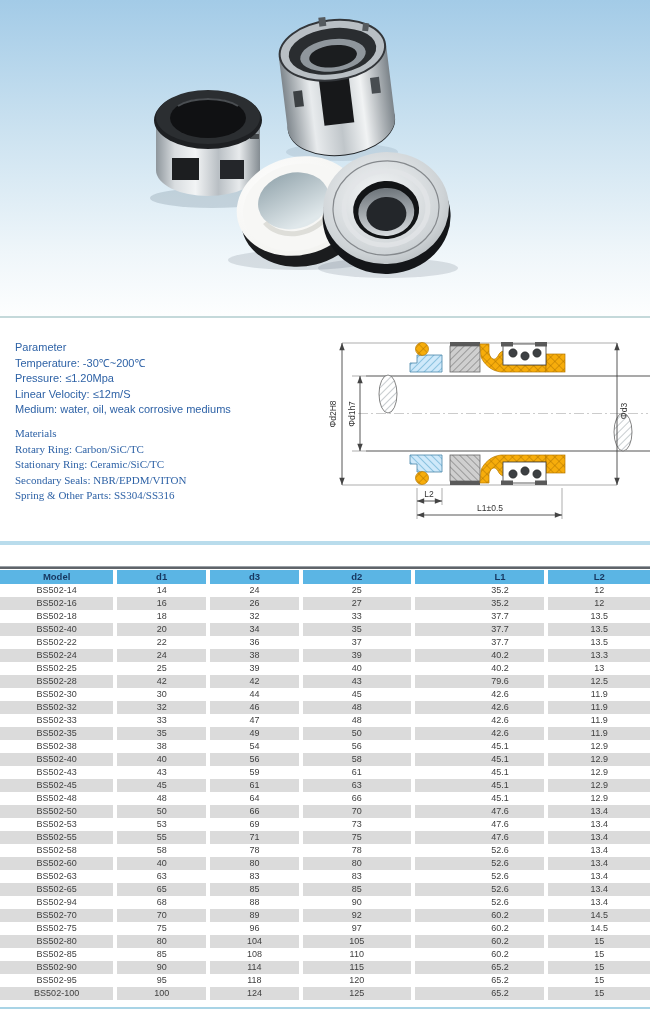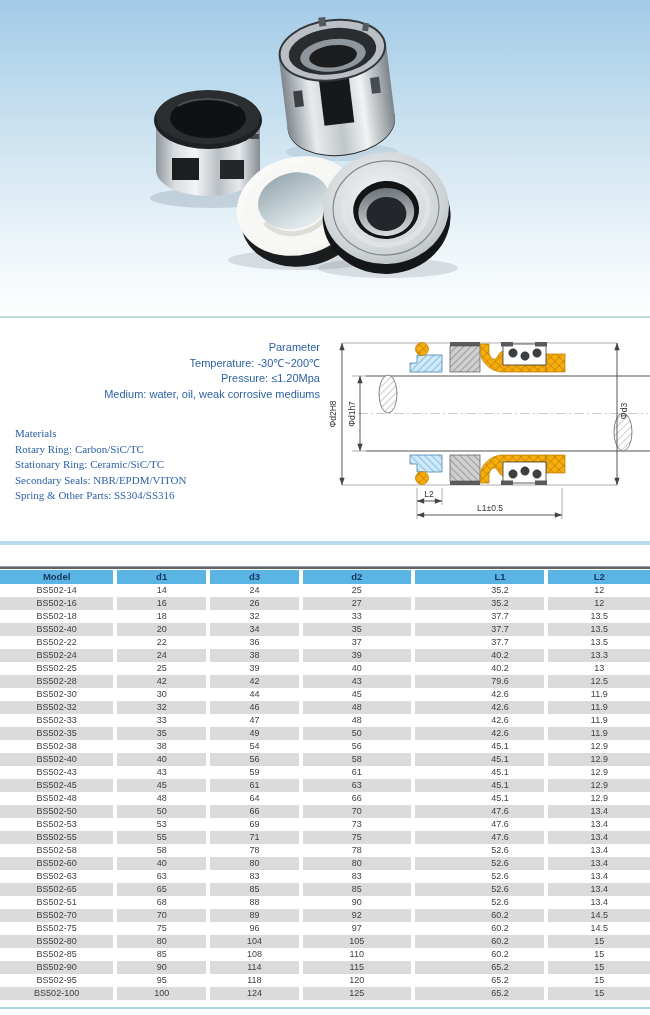--- a/index.html
+++ b/index.html
@@ -4,21 +4,21 @@
 <style>
   html,body{margin:0;padding:0;background:#fff;}
   .page{position:relative;width:650px;height:1015px;background:#ffffff;overflow:hidden;
         font-family:"Liberation Sans",sans-serif;}
   
   .photo{position:absolute;left:0;top:0;width:650px;height:318px;}
   .photo svg{display:block;}
   
   .spec{position:absolute;left:15px;width:305px;color:#2e62a6;font-size:11px;line-height:15.5px;}
   .spec .h{margin:0;}
-  .param{top:340px;text-align:right;}
+  .param{top:340px;}
   .mats{top:426px;font-family:Liberation Serif, serif;}
   
   .diagram{position:absolute;left:324px;top:331px;width:326px;height:207px;}
   .dim-label{font-size:8.5px;fill:#333;}
   .dim-line{stroke:#444;stroke-width:0.9;}
   .ext-line{stroke:#777;stroke-width:0.6;}
   
   .sep-blue{position:absolute;left:0;top:541px;width:650px;height:4px;background:#b9dcec;}
   .bottom-line{position:absolute;left:0;top:1007px;width:650px;height:2px;background:#a9d4e6;}
   
@@ -132,20 +132,21 @@
         <ellipse cx="0" cy="6" rx="20" ry="17" fill="#23262a"></ellipse>
       </g>
     </svg>
   </div>
 
   <div class="spec param">
     <div class="h">Parameter</div>
     <div>
         <div>Temperature: -30℃~200℃</div>
         <div>Pressure: ≤1.20Mpa</div>
+        <div>Linear Velocity: ≤12m/S</div>
         <div>Medium: water, oil, weak corrosive mediums</div>
       </div>
   </div>
   <div class="spec mats">
     <div class="h">Materials</div>
     <div>
         <div>Rotary Ring: Carbon/SiC/TC</div>
         <div>Stationary Ring: Ceramic/SiC/TC</div>
         <div>Secondary Seals: NBR/EPDM/VITON</div>
         <div>Spring &amp; Other Parts: SS304/SS316</div>
@@ -425,21 +426,21 @@
         </div>
         <div class="t-row alt">
           <div class="t-cell c0">BS502-65</div>
           <div class="t-cell c1">65</div>
           <div class="t-cell c2">85</div>
           <div class="t-cell c3">85</div>
           <div class="t-cell c4">52.6</div>
           <div class="t-cell c5">13.4</div>
         </div>
         <div class="t-row">
-          <div class="t-cell c0">BS502-51</div>
+          <div class="t-cell c0">BS502-94</div>
           <div class="t-cell c1">68</div>
           <div class="t-cell c2">88</div>
           <div class="t-cell c3">90</div>
           <div class="t-cell c4">52.6</div>
           <div class="t-cell c5">13.4</div>
         </div>
         <div class="t-row alt">
           <div class="t-cell c0">BS502-70</div>
           <div class="t-cell c1">70</div>
           <div class="t-cell c2">89</div>

